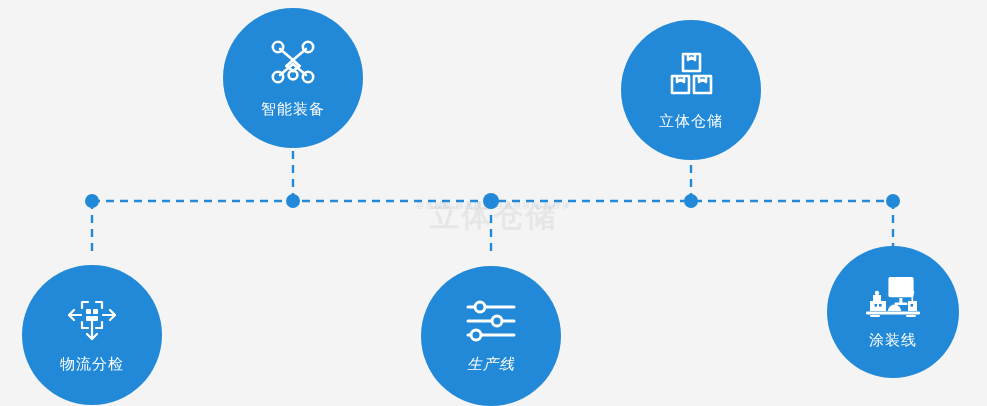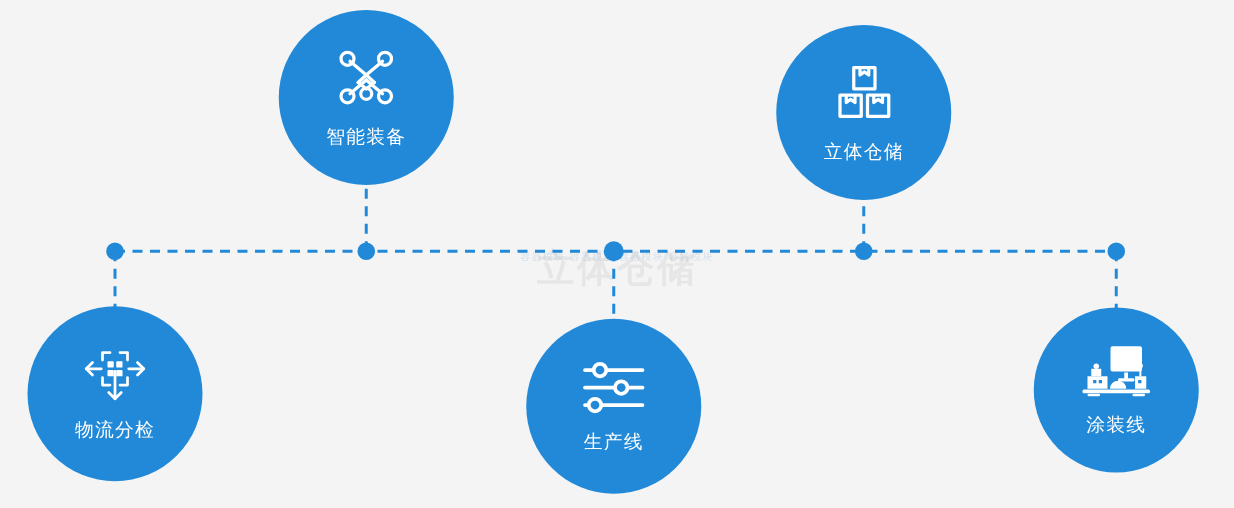--- a/index.html
+++ b/index.html
@@ -151,21 +151,21 @@
           <polyline points="12,26 12,32 15.5,29.5 19,32 19,26"></polyline>
 
           <rect x="29" y="26" width="17" height="17"></rect>
           <polyline points="34,26 34,32 37.5,29.5 41,32 41,26"></polyline>
         </g>
       </svg>
     </span>
     <span class="node-label">立体仓储</span>
   </div>
 
-  <div class="node node-bottom" style="left:22px; top:245px; width:140px; height:140px;justify-content:center;">
+  <div class="node node-bottom" style="left:22px; top:265px; width:140px; height:140px;justify-content:center;">
     <span class="node-icon">
       <svg width="52" height="46" viewBox="0 0 52 46" xmlns="http://www.w3.org/2000/svg">
         <g fill="none" stroke="#ffffff" stroke-width="2.2" stroke-linecap="round" stroke-linejoin="round">
 
           <polyline points="16,11 16,5 22,5"></polyline>
           <polyline points="30,5 36,5 36,11"></polyline>
           <polyline points="36,25 36,31 30,31"></polyline>
           <polyline points="22,31 16,31 16,25"></polyline>
 
           <line x1="3" y1="18" x2="15" y2="18"></line>
@@ -181,21 +181,21 @@
           <rect x="20" y="12" width="5" height="5" rx="0.7"></rect>
           <rect x="27" y="12" width="5" height="5" rx="0.7"></rect>
           <rect x="20" y="19" width="5" height="5" rx="0.7"></rect>
           <rect x="27" y="19" width="5" height="5" rx="0.7"></rect>
         </g>
       </svg>
     </span>
     <span class="node-label">物流分检</span>
   </div>
 
-  <div class="node node-bottom" style="left:421px; top:255px; width:140px; height:140px;">
+  <div class="node node-bottom" style="left:421px; top:266px; width:140px; height:140px;font-style:italic;">
     <span class="node-icon">
       <svg width="54" height="44" viewBox="0 0 54 44" xmlns="http://www.w3.org/2000/svg">
         <g stroke="#ffffff" stroke-width="3" stroke-linecap="round" fill="none">
           <line x1="4" y1="8" x2="50" y2="8"></line>
           <line x1="4" y1="22" x2="50" y2="22"></line>
           <line x1="4" y1="36" x2="50" y2="36"></line>
         </g>
         <g stroke="#ffffff" stroke-width="3" fill="#2189d8">
           <circle cx="16" cy="8" r="5"></circle>
           <circle cx="33" cy="22" r="5"></circle>

